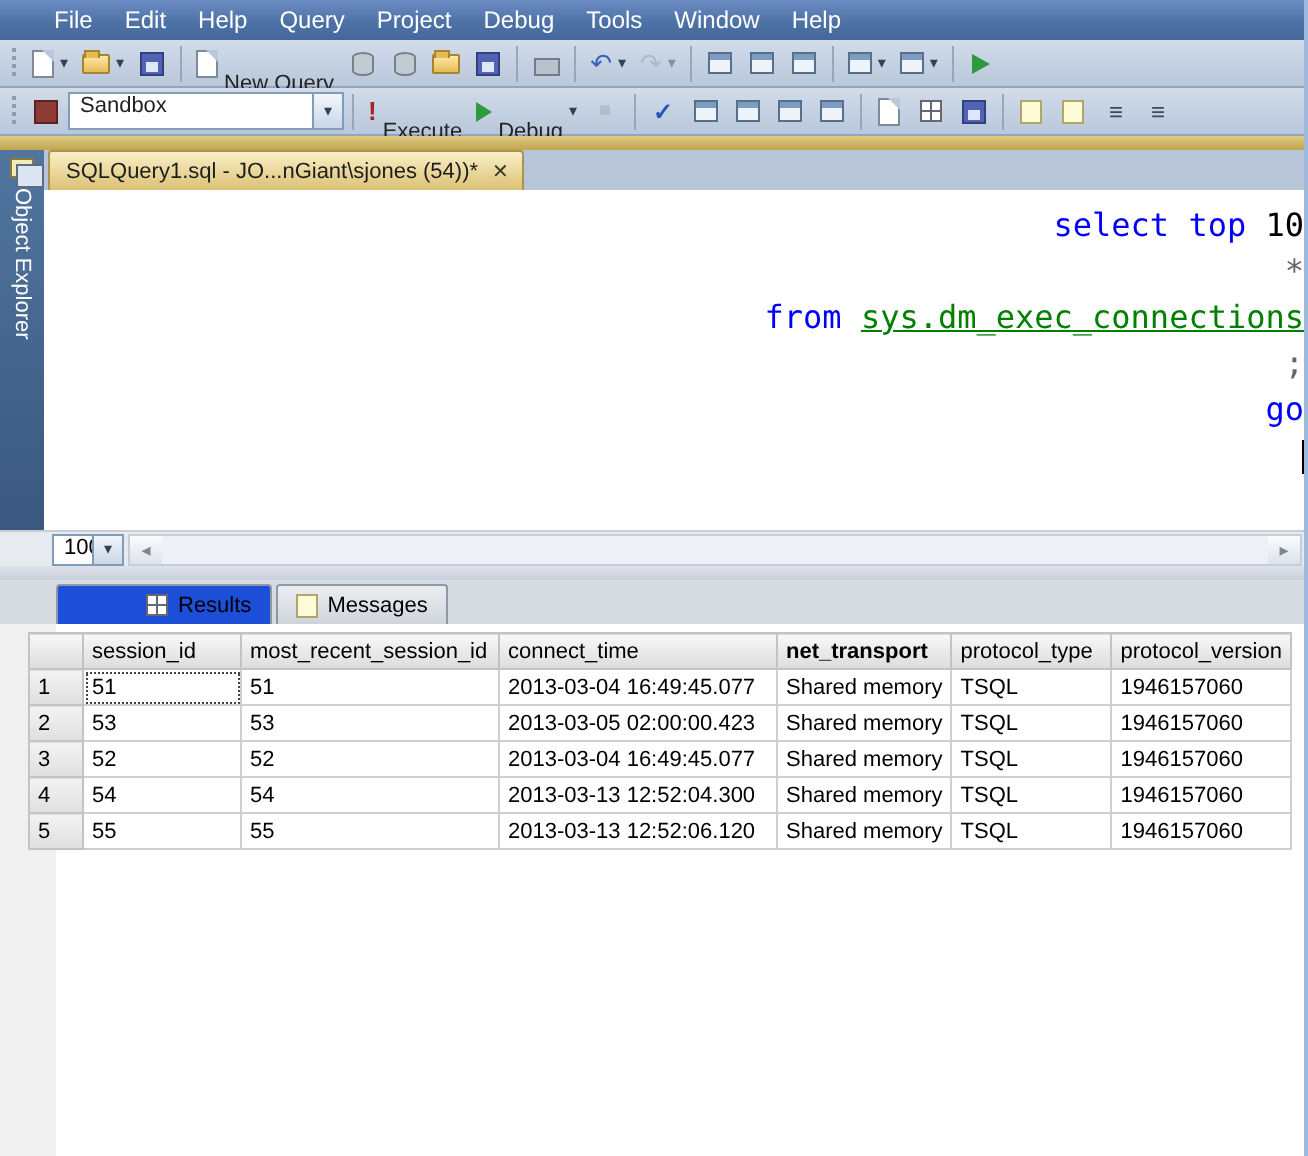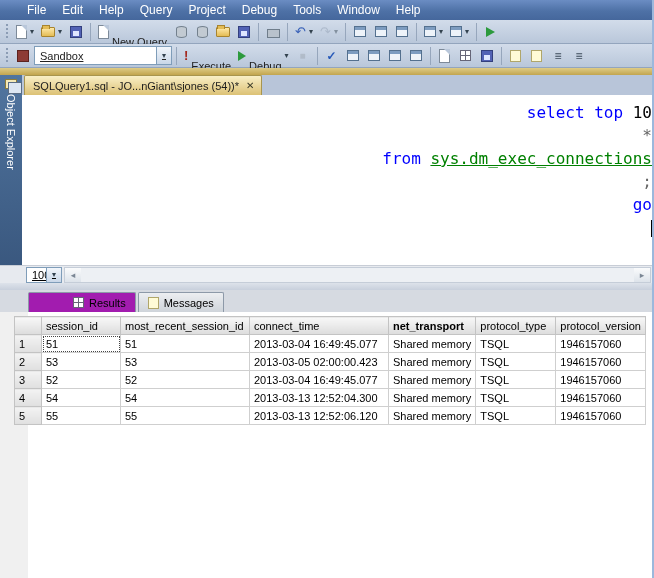--- a/index.html
+++ b/index.html
@@ -63,22 +63,22 @@
   .ic-play { width:0; height:0; border-left:9px solid #2c9a3d; border-top:5px solid transparent; border-bottom:5px solid transparent; }
   .ic-play-sm { width:0; height:0; border-left:8px solid #2c9a3d; border-top:5px solid transparent; border-bottom:5px solid transparent; }
   .glyph { font-size:12px; line-height:1; }
   .g-bang { color:#a3281e; font-weight:bold; font-size:13px; }
   .g-stop { color:#9aa3ad; font-size:10px; }
   .g-check { color:#2457b8; font-weight:bold; }
   .g-undo { color:#3a62b8; font-size:13px; }
   .g-redo { color:#8e9cb0; font-size:13px; }
   .g-ham { color:#3c4a5a; font-size:12px; letter-spacing:-1px; }
 
-  .combo { display:inline-flex; align-items:center; height:19px; background:#fff;
-    border:1px solid #7f9db9; font-size:11px;text-decoration:underline; }
+  .combo { display:inline-flex; height:19px; background:#fff;
+    border:1px solid #7f9db9; font-size:11px; }
   .combo .combo-val { padding:0 5px; flex:1; white-space:nowrap; overflow:hidden; }
   .combo .combo-btn { width:15px; height:100%; display:flex; align-items:center; justify-content:center;
     background:linear-gradient(#f2f6fb,#c9d7e8); border-left:1px solid #7f9db9; }
   .combo-db { width:138px; }
 
   
   .goldstrip { height:7px; flex:0 0 7px; background:linear-gradient(#decb86,#c2a54e); }
 
   
   .main-row { height:190px; flex:0 0 190px; display:flex; }
@@ -119,21 +119,21 @@
     font-size:9px; color:#7b8795; background:linear-gradient(#fafbfc,#dde3ea); cursor:pointer; }
   .scroll-track { flex:1; height:14px; }
 
   .splitter { height:7px; flex:0 0 7px; background:linear-gradient(#dde2ea,#c8d0dc); cursor:row-resize; }
 
   
   .results { flex:1; background:#fff; display:flex; flex-direction:column; min-height:0; }
   .res-tabbar { height:22px; flex:0 0 22px; background:#d6dae1; display:flex; align-items:flex-end; padding-left:28px; gap:2px; }
   .res-tab { height:20px; display:flex; align-items:center; gap:5px; padding:0 9px;
     font-size:11px; border:1px solid #8d99a8; border-bottom:none; border-radius:2px 2px 0 0; cursor:pointer; }
-  .res-tab.active { background:#a21caf;padding-left:44px; }
+  .res-tab.active { background:#1d4ed8;padding-left:44px; }
   .res-tab.inactive { background:linear-gradient(#eceef1,#cfd4da); }
 
   .grid-wrap { flex:1; padding:4px 0 0 14px; background:#fff; overflow:hidden; position:relative; }
   .grid-gutter { position:absolute; left:0; top:0; bottom:0; width:28px; background:#f0f0f0; }
   table.grid { border-collapse:collapse; table-layout:fixed; font:11px "Liberation Sans", sans-serif; position:relative; }
   .grid th, .grid td { border:1px solid #cfcfcf; height:18px; padding:0 4px; text-align:left;
     font-weight:normal; white-space:nowrap; overflow:hidden; }
   .grid thead th { background:linear-gradient(#f8f8f8,#dcdcdc); border-color:#c3c3c3; }
   .grid tbody th { background:linear-gradient(#f3f3f3,#dfdfdf); border-color:#c3c3c3; }
   .grid td { background:#fff; cursor:cell; }

